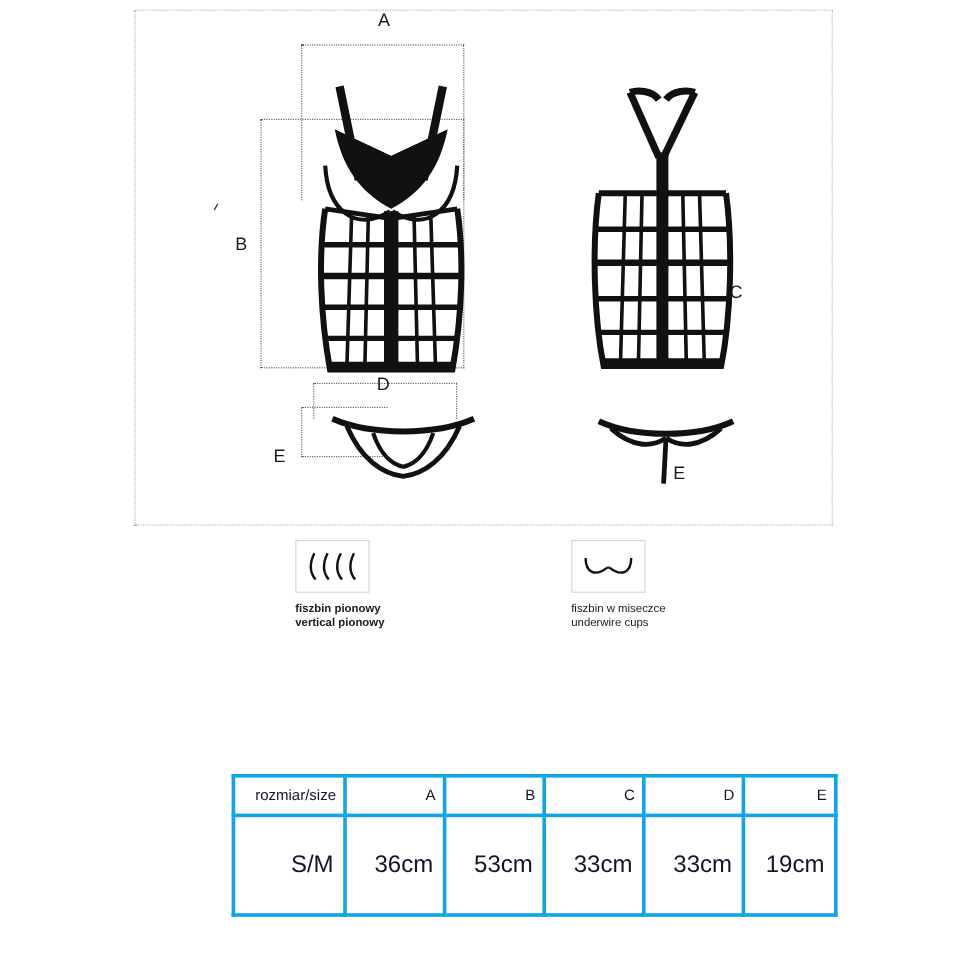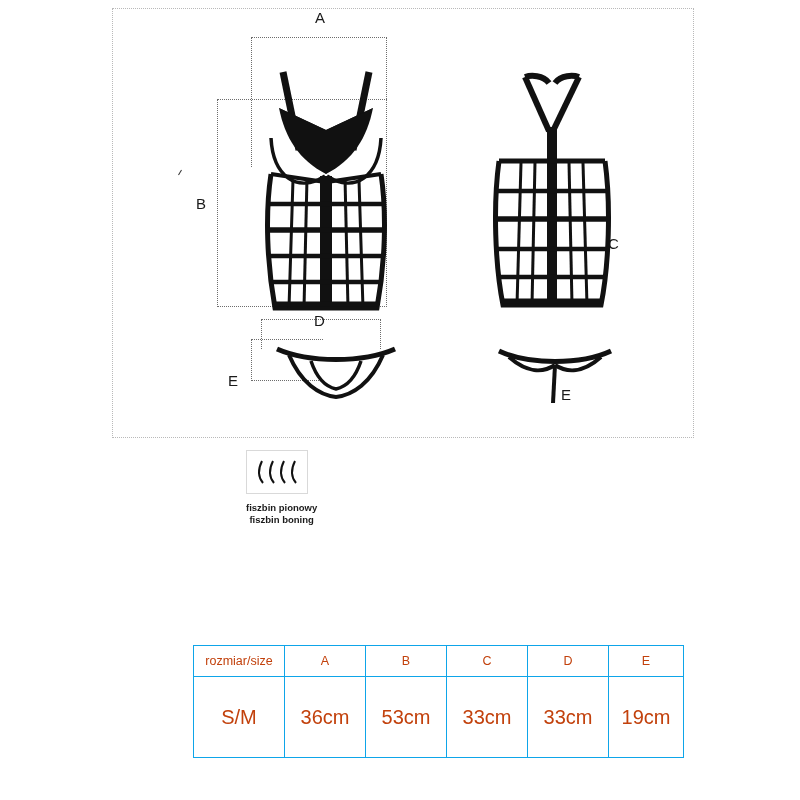--- a/index.html
+++ b/index.html
@@ -48,21 +48,21 @@
   
   .features {
     position: absolute;
     left: 112px;
     top: 440px;
     width: 582px;
     height: 110px;
   }
   .feature {
     position: absolute;
-    text-align: center;
+    text-align: left;
   }
   .feature .icon-box {
     width: 62px;
     height: 44px;
     border: 1px solid #d9d9d9;
     box-sizing: border-box;
     display: flex;
     align-items: center;
     justify-content: center;
     margin-bottom: 8px;
@@ -79,24 +79,24 @@
 
   
   .size-table {
     position: absolute;
     left: 193px;
     top: 645px;
     border-collapse: collapse;
     font-family: "Liberation Sans", sans-serif;
   }
   .size-table td {
-    border: 1px solid #0ea5e9;
-    text-align: center;
+    border: 3px solid #0ea5e9;
+    text-align: right;
     vertical-align: middle;
-    color: #c2410c;
+    color: #0f172a;
   }
   .size-table .hdr-row td {
     height: 30px;
     font-size: 12.5px;
     padding: 0 6px;
   }
   .size-table .hdr-row td.first {
     font-size: 12.5px;
     width: 78px;
   }
@@ -212,24 +212,35 @@
   <div class="feature" style="left:134px; top:10px;">
     <div class="icon-box">
       <svg width="46" height="28" viewBox="0 0 46 28">
         <path d="M8,3 C4,11 4,19 9,25" stroke="#111" stroke-width="2" fill="none"></path>
         <path d="M19,3 C15,11 15,19 20,25" stroke="#111" stroke-width="2" fill="none"></path>
         <path d="M30,3 C26,11 26,19 31,25" stroke="#111" stroke-width="2" fill="none"></path>
         <path d="M41,3 C37,11 37,19 42,25" stroke="#111" stroke-width="2" fill="none"></path>
       </svg>
     </div>
     <div class="cap bold">fiszbin pionowy</div>
-    <div class="cap bold">fiszbin boning</div>
+    <div class="cap bold">vertical pionowy</div>
   </div>
 
 
+  <div class="feature" style="left:364px; top:10px;">
+    <div class="icon-box">
+      <svg width="46" height="26" viewBox="0 0 46 26">
+        <path d="M4,6 C4,18 12,22 22,14" stroke="#111" stroke-width="2" fill="none"></path>
+        <path d="M42,6 C42,18 34,22 24,14" stroke="#111" stroke-width="2" fill="none"></path>
+        <path d="M22,14 L24,14" stroke="#111" stroke-width="2" fill="none"></path>
+      </svg>
+    </div>
+    <div class="cap">fiszbin w miseczce</div>
+    <div class="cap">underwire cups</div>
+  </div>
 </div>
 
 <table class="size-table">
   <tbody>
     <tr class="hdr-row">
       <td class="first">rozmiar/size</td>
       <td class="col-a">A</td>
       <td class="col-b">B</td>
       <td class="col-c">C</td>
       <td class="col-d">D</td>

